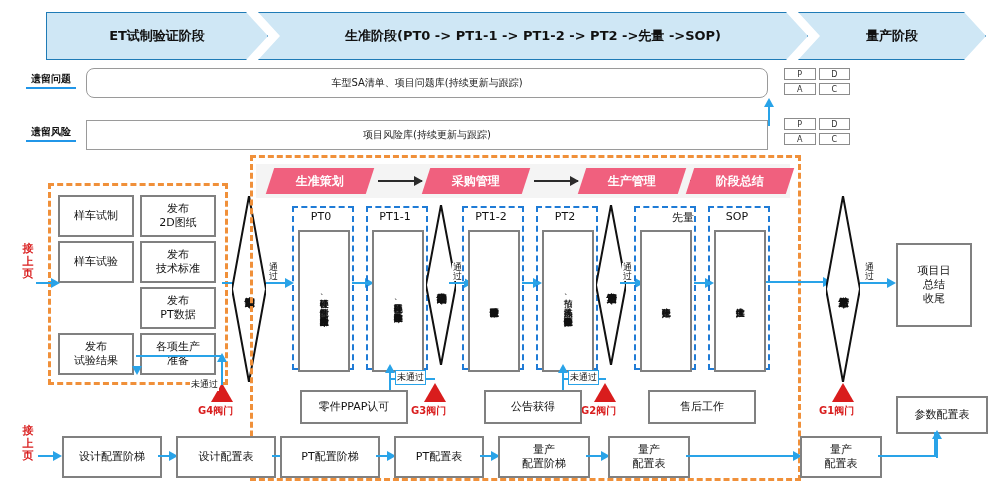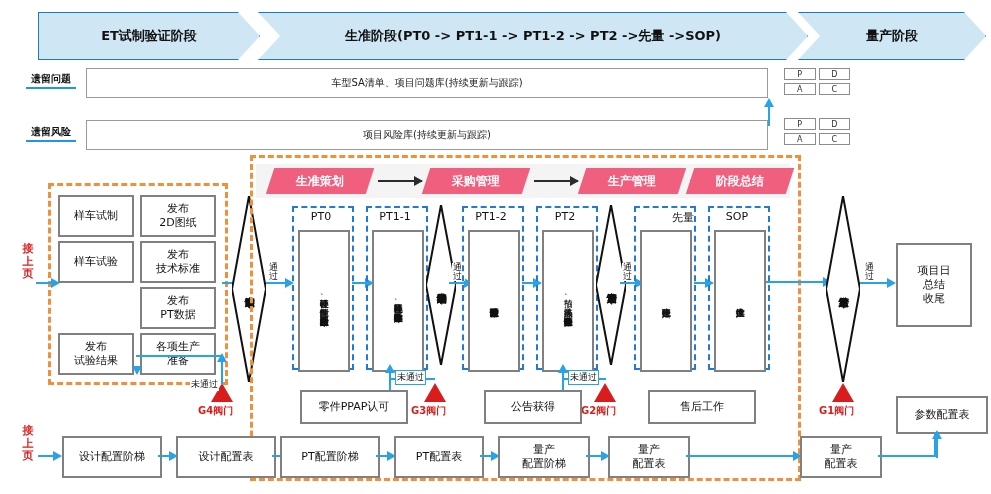--- a/index.html
+++ b/index.html
@@ -103,32 +103,32 @@
     border-bottom:19px solid #d91d1d;
   }
   .vlabel{position:absolute;font-size:10px;color:#d91d1d;font-weight:bold;white-space:nowrap;}
   .redlab{position:absolute;font-size:11px;color:#d91d1d;font-weight:bold;text-align:center;line-height:1.15;}
 </style>
 </head>
 <body>
 
 <div class="stage">
 
-  <div class="chev c1" style="left:38px;top:12px;width:220px;">
+  <div class="chev c1" style="left:46px;top:12px;width:220px;">
     <span>ET试制验证阶段</span>
   </div>
   <div class="chev cm" style="left:258px;top:12px;width:548px;">
     <span>生准阶段(PT0 -&gt; PT1-1 -&gt; PT1-2 -&gt; PT2 -&gt;先量 -&gt;SOP)</span>
   </div>
   <div class="chev cm" style="left:798px;top:12px;width:186px;">
     <span>量产阶段</span>
   </div>
 
   <div class="sidelabel" style="left:26px;top:72px;width:50px;">遗留问题</div>
-  <div class="bar" style="left:86px;top:68px;width:680px;height:28px;">
+  <div class="bar" style="left:86px;top:68px;width:680px;height:28px;border-radius:8px;">
     <span>车型SA清单、项目问题库(持续更新与跟踪)</span>
   </div>
   <div class="pdca" style="left:784px;top:68px;width:66px;">
     <div>P</div>
     <div>D</div>
     <div>A</div>
     <div>C</div>
   </div>
 
   <div class="sidelabel" style="left:26px;top:125px;width:50px;">遗留风险</div>

